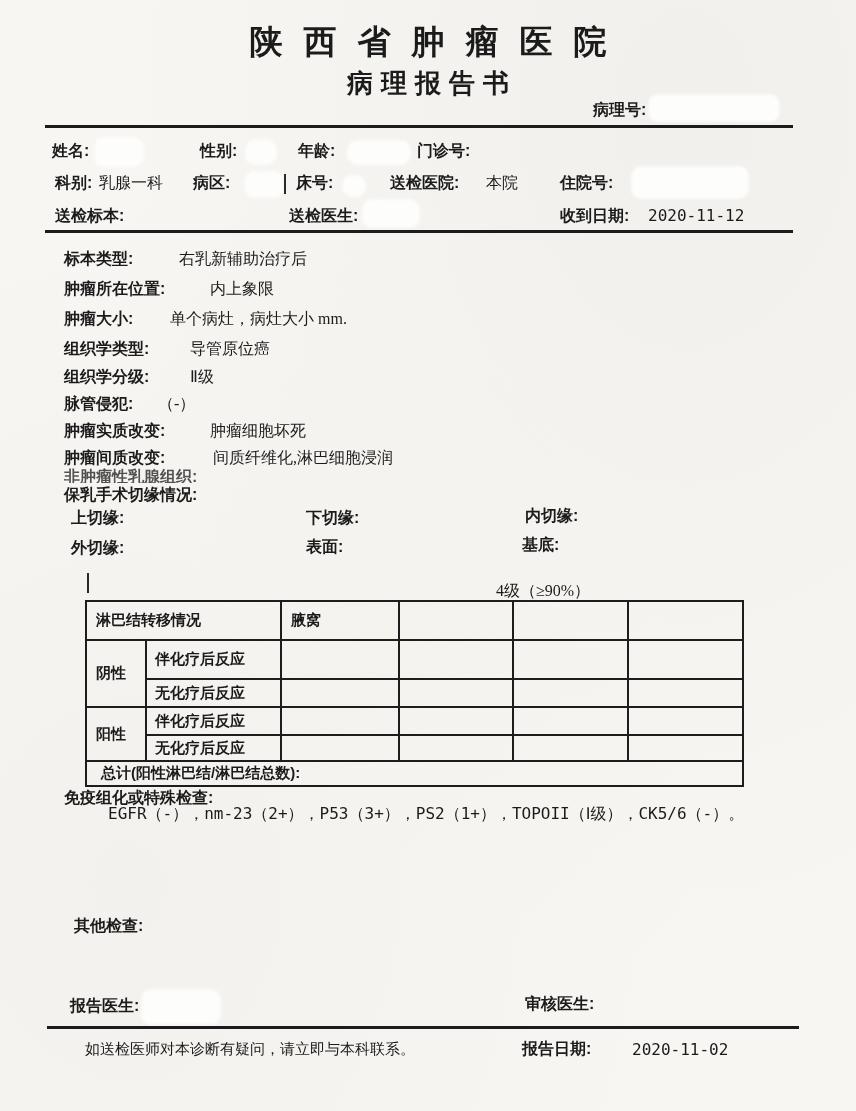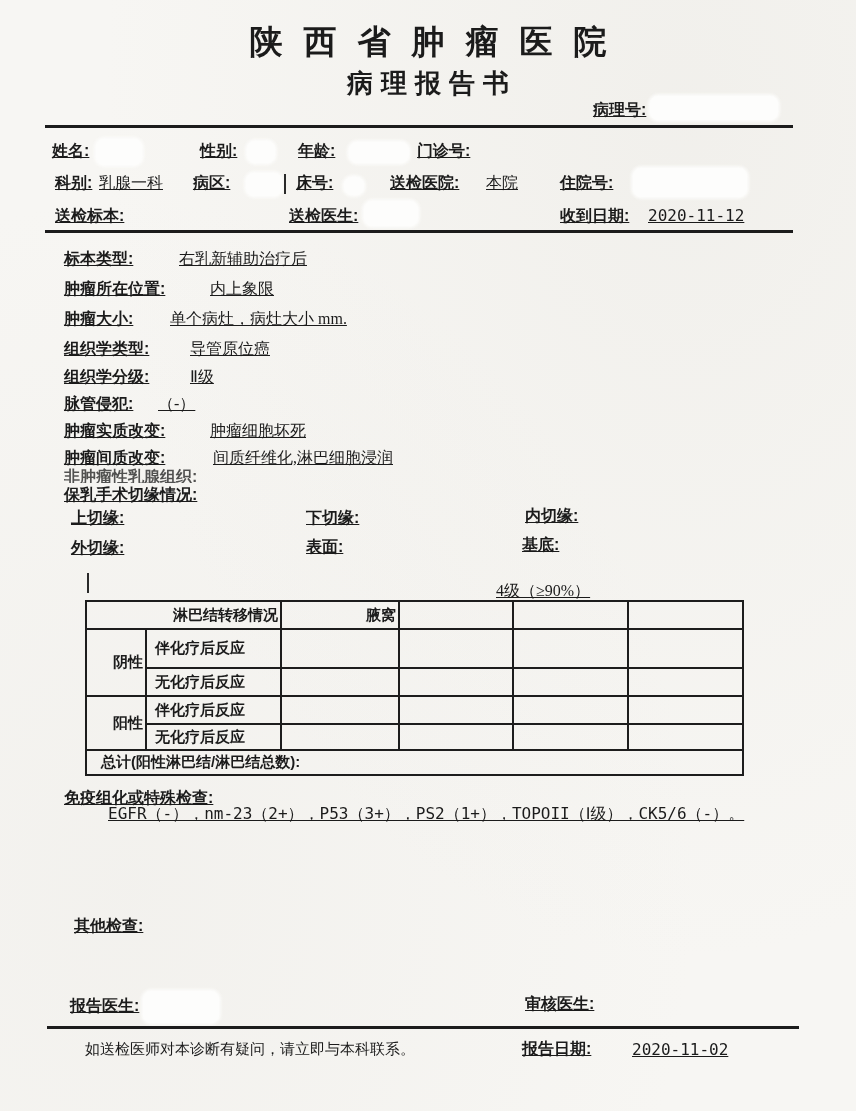--- a/index.html
+++ b/index.html
@@ -12,21 +12,21 @@
       radial-gradient(ellipse at 15% 80%, rgba(232,230,225,.3), rgba(0,0,0,0) 55%);
     overflow:hidden;
     font-family:"Liberation Sans", sans-serif;
     color:#1b1b1b;
     -webkit-font-smoothing:antialiased;
   }
   .abs{position:absolute;white-space:nowrap;}
   .b{font-weight:bold;}
   .val{font-family:"Liberation Serif", serif;font-weight:400;}
   .mono{font-family:"DejaVu Sans Mono", monospace;}
-  .t16{font-size:16px;line-height:22px;text-decoration:underline;}
+  .t16{font-size:16px;line-height:22px;}
 
   .hospital-title{top:20px;left:0;width:100%;text-align:center;
     font-size:33px;font-weight:bold;letter-spacing:21px;padding-left:21px;box-sizing:border-box;}
   .report-title{top:66px;left:0;width:100%;text-align:center;
     font-size:26px;font-weight:bold;letter-spacing:8px;padding-left:8px;box-sizing:border-box;}
 
   .rule{position:absolute;background:#1c1c1c;}
   .rule1{top:125px;left:45px;width:748px;height:3px;}
   .rule2{top:230px;left:45px;width:748px;height:3px;}
   .rule3{top:1026px;left:47px;width:752px;height:3px;}
@@ -38,21 +38,21 @@
 
   table.lymph{
     position:absolute;left:85px;top:600px;
     border-collapse:collapse;table-layout:fixed;width:657px;
   }
   table.lymph td{
     border:2px solid #1d1d1d;
     font-size:15px;font-weight:bold;
     padding:0 0 0 8px;overflow:hidden;white-space:nowrap;
   }
-  table.lymph td.c{text-align:right;padding:2px;}
+  table.lymph td.c{text-align:left;padding:9px;}
   .footer-note{font-family:"Liberation Serif", serif;font-size:15px;}
 </style>
 </head>
 <body>
 
 <div class="page">
 
   <div class="abs hospital-title">陕西省肿瘤医院</div>
   <div class="abs report-title">病理报告书</div>
   <div class="abs t16 b" style="top:99px;left:593px;">病理号:</div>

